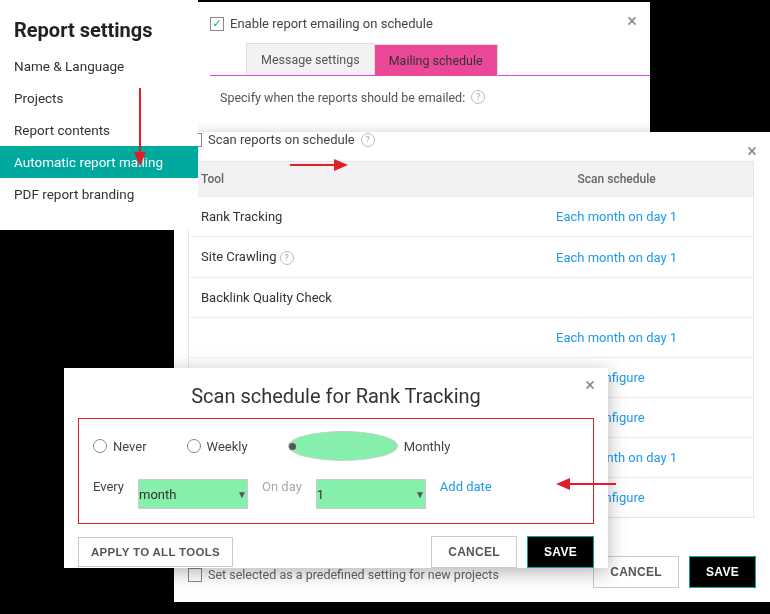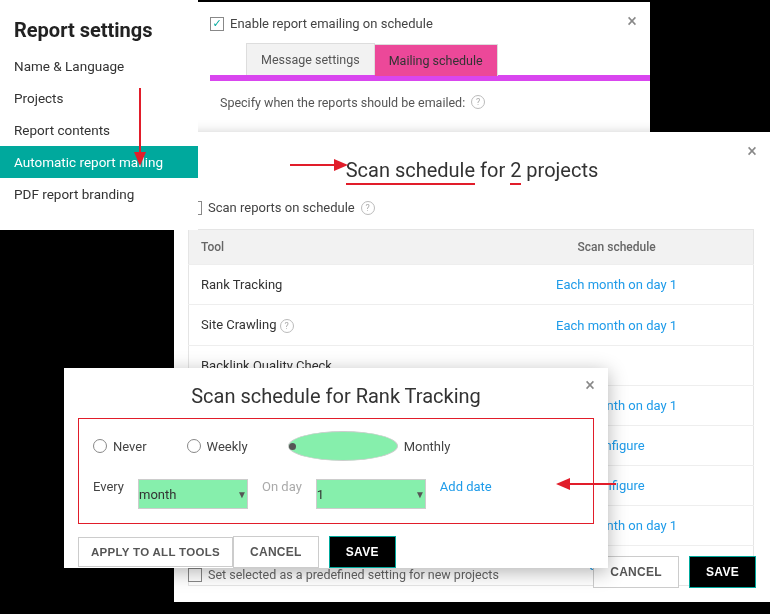--- a/index.html
+++ b/index.html
@@ -19,21 +19,21 @@
   .side-item.active { background: #00a99d; color: #fff; }
   .report-right {
     position: absolute; left: 198px; top: 0; right: 0; height: 150px; background: #fff;
   }
   .close-x {
     position: absolute; right: 8px; top: 8px; width: 20px; height: 20px;
     display:flex; align-items:center; justify-content:center; color:#888; font-size:18px; cursor:pointer;
   }
   .chk-line { display:flex; align-items:center; gap:6px; padding: 14px 10px 12px; font-size:13px; color:#444; }
   .chk { width:14px; height:14px; border:1px solid #888; display:flex; align-items:center; justify-content:center; font-size:11px; color:#00a99d; }
-  .tabs { display:flex; border-bottom:6px solid #d946ef; margin-left:10px;padding-left:36px; }
+  .tabs { display:flex; border-bottom:1px solid #d946ef; margin-left:10px;padding-left:36px; }
   .tab { padding:8px 14px; border:1px solid #ddd; border-bottom:none; background:#f2f2f2; color:#555; font-size:12.5px; cursor:pointer; }
   .tab + .tab { border-left:none; }
   .tab.active { background:#ec4899; color:#333; position:relative; top:1px; }
   .spec-line { padding:14px 20px; font-size:12.5px; color:#555; display:flex; align-items:flex-start; gap:6px; }
   .help { display:inline-flex; width:14px; height:14px; border:1px solid #bbb; border-radius:50%; align-items:center; justify-content:center; font-size:9px; color:#aaa; }
 
   
   .layer2 {
     position: absolute; left: 174px; top: 132px; width: 596px; height: 470px;
     background:#fff; box-shadow: 0 2px 12px rgba(0,0,0,.25);
@@ -63,21 +63,21 @@
   .title3 { text-align:center; font-size:20px; color:#333; padding:16px 0 10px; font-weight:400; }
   .redbox { margin:0 14px; border:1.5px solid #e11d2a; padding:12px 14px 14px; }
   .radio-row { display:flex; gap:40px; align-items:center; margin-bottom:18px; }
   .radio { display:flex; align-items:center; gap:6px; font-size:13px; color:#444; cursor:pointer; }
   .rdot { width:14px; height:14px; border:1.5px solid #888; border-radius:50%; display:flex; align-items:center; justify-content:center; }
   .rdot.sel::after { content:""; width:7px; height:7px; background:#555; border-radius:50%; }
   .every-row { display:flex; gap:14px; font-size:13px; color:#444; }
   .sel { display:flex; align-items:center; justify-content:space-between; width:110px; height:30px; border:1px solid #ccc; padding:0 0; background:#86efac; cursor:pointer; color:#333; }
   .sel .caret { font-size:10px; color:#555; }
   .muted { color:#aaa; }
-  .lay3-foot { display:flex; justify-content:flex-start; align-items:center; padding:12px 14px 0; }
+  .lay3-foot { display:flex; justify-content:space-between; align-items:center; padding:12px 14px 0; }
   .apply { border:1px solid #ccc; background:#fff; padding:8px 12px; font-size:11.5px; font-weight:600; letter-spacing:.3px; color:#555; cursor:pointer; }
 
   
   .arrow { position:absolute; z-index:20; pointer-events:none; }
 </style>
 </head>
 <body>
 
 <div class="stage">
 
@@ -103,23 +103,20 @@
     <h2>Report settings</h2>
     <div class="side-item">Name &amp; Language</div>
     <div class="side-item">Projects</div>
     <div class="side-item">Report contents</div>
     <div class="side-item active">Automatic report mailing</div>
     <div class="side-item">PDF report branding</div>
   </div>
 
   <div class="layer2">
     <div class="close-x lay2-close">×</div>
-    <div class="title2">
-      <span class="ul">Scan schedule</span><span> for </span><span class="ul">2</span><span> projects</span>
-    </div>
     <div class="lay2-body">
       <div class="chk-line" style="padding:0 0 8px;">
         <span class="chk">✓</span>
         <span>Scan reports on schedule</span>
         <span class="help">?</span>
       </div>
       <table class="table2">
         <thead>
             <tr>
           <th>Tool</th>

